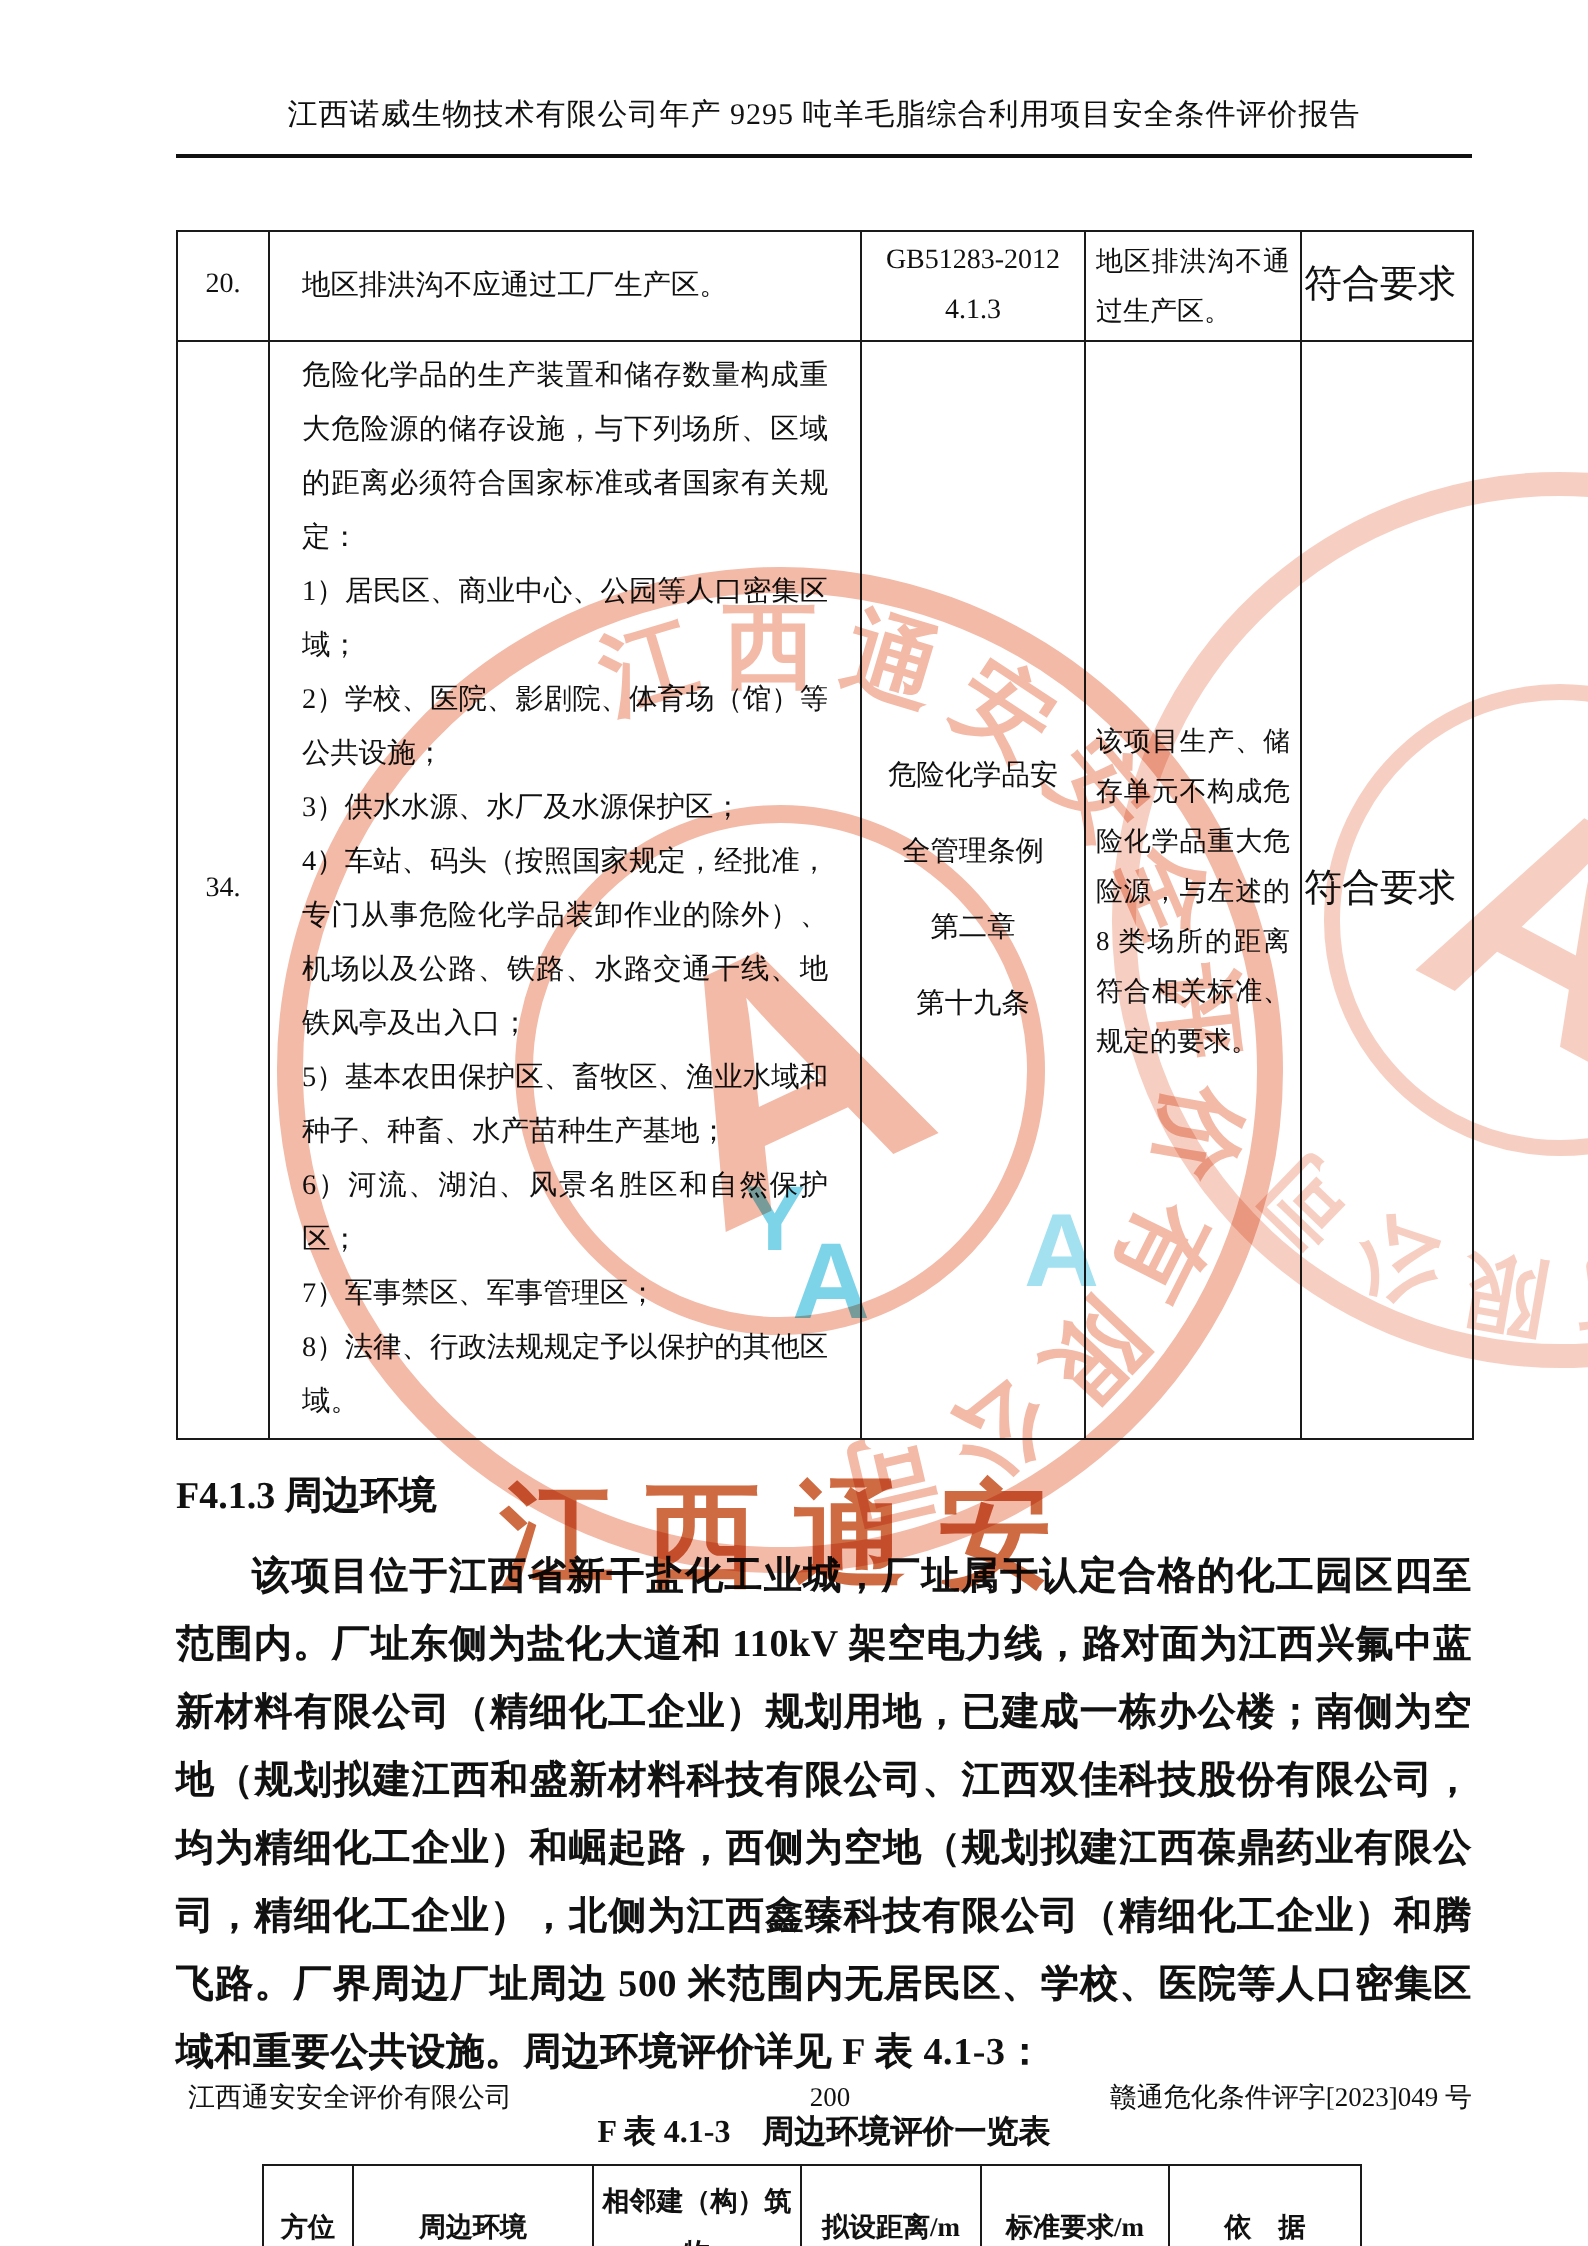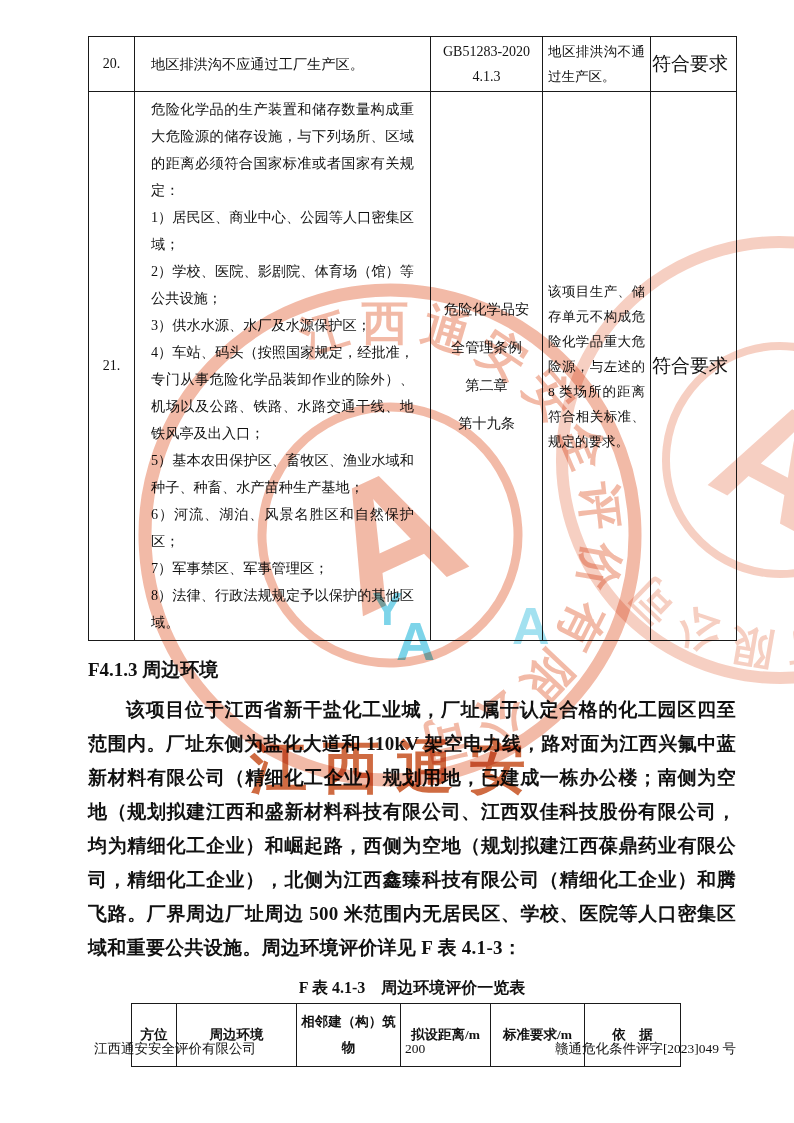--- a/index.html
+++ b/index.html
@@ -50,40 +50,43 @@
   .wm-ya1 .y{position:absolute;left:0;top:0;font-size:46px;}
   .wm-ya1 .a{position:absolute;left:24px;top:28px;font-size:54px;}
   .wm-ya2{left:512px;top:596px;font-size:52px;opacity:.6;}
 </style>
 </head>
 <body>
 
 <div class="page">
   <div class="content">
 
+    <div class="doc-header">
+      <span>江西诺威生物技术有限公司年产 9295 吨羊毛脂综合利用项目安全条件评价报告</span>
+    </div>
 
     <table class="t1">
       <colgroup>
         <col style="width:46px">
           <col style="width:296px">
           <col style="width:112px">
         <col style="width:108px">
           <col style="width:86px">
       </colgroup>
       <tbody>
         <tr class="row20">
           <td class="c-no">20.</td>
           <td class="c-req">地区排洪沟不应通过工厂生产区。</td>
-          <td class="c-basis">GB51283-2020
+          <td class="c-basis">GB51283-2012
 4.1.3</td>
           <td class="c-act">地区排洪沟不通过生产区。</td>
           <td class="c-con">符合要求</td>
         </tr>
         <tr class="row21">
-          <td class="c-no">21.</td>
+          <td class="c-no">34.</td>
           <td class="c-req">危险化学品的生产装置和储存数量构成重大危险源的储存设施，与下列场所、区域的距离必须符合国家标准或者国家有关规定：
 1）居民区、商业中心、公园等人口密集区域；
 2）学校、医院、影剧院、体育场（馆）等公共设施；
 3）供水水源、水厂及水源保护区；
 4）车站、码头（按照国家规定，经批准，专门从事危险化学品装卸作业的除外）、机场以及公路、铁路、水路交通干线、地铁风亭及出入口；
 5）基本农田保护区、畜牧区、渔业水域和种子、种畜、水产苗种生产基地；
 6）河流、湖泊、风景名胜区和自然保护区；
 7）军事禁区、军事管理区；
 8）法律、行政法规规定予以保护的其他区域。</td>
           <td class="c-basis tall">危险化学品安

